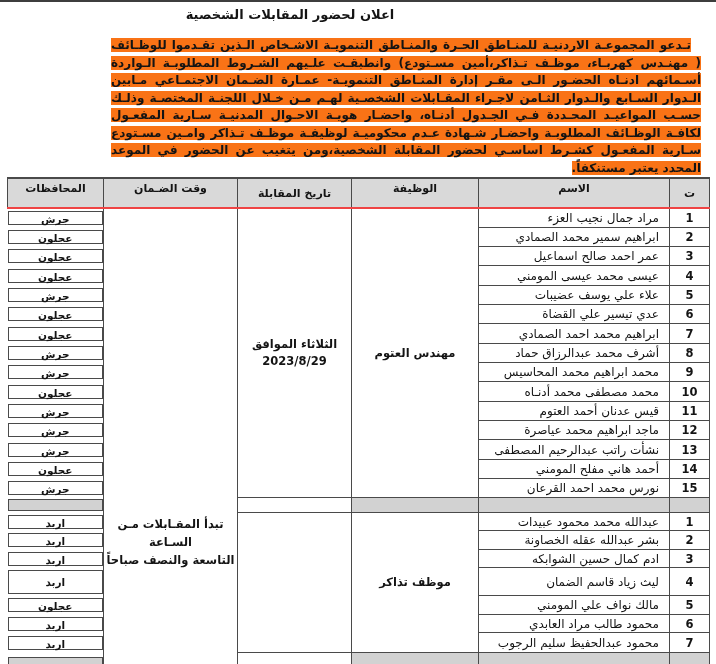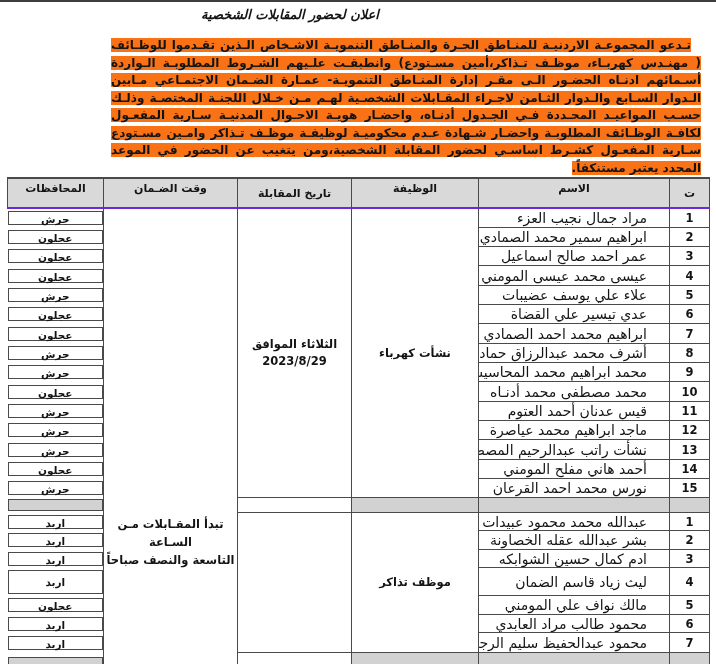--- a/index.html
+++ b/index.html
@@ -6,42 +6,42 @@
   html, body { background: #ffffff; }
   body {
     width: 716px; height: 664px;
     position: relative; overflow: hidden;
     font-family: "DejaVu Sans", sans-serif;
     color: #141414;
   }
   .top-rule { position: absolute; top: 0; left: 0; width: 716px; height: 2px; background: #3d3d3d; }
   .title {
     position: absolute; top: 7px; left: 0; width: 580px;
-    text-align: center; font-weight: bold; font-size: 13px; font-style: italic;
+    text-align: center; font-weight: bold; font-size: 13px;
   }
   .intro {
     position: absolute; top: 37px; right: 15px; width: 590px;
     direction: rtl; text-align: justify;
     font-weight: bold; font-size: 12px; line-height: 17.5px;
     text-indent: 10px;
   }
   .intro-text { background: #f97316; }
 
   .tblwrap { position: absolute; top: 177px; right: 6px; }
   table { border-collapse: collapse; table-layout: fixed; width: 702px; direction: rtl; }
   td { border: 1px solid #4a4a4a; padding: 0; font-size: 11px; overflow: hidden; }
   tr.hrow { height: 30px; }
   td.hd {
     background: #d9d9d9; font-weight: bold; font-size: 11px; text-align: center;
-    border-top: 2px solid #4a4a4a; border-bottom: 2px solid #6d28d9;
+    border-top: 2px solid #4a4a4a; border-bottom: 2px solid #ef4444;
     vertical-align: middle;
   }
   td.hd.top { vertical-align: top; padding-top: 3px; }
   td.num  { text-align: center; font-weight: bold; font-size: 11.5px; }
-  td.name { text-align: right; padding-right: 22px; font-size: 14px; white-space: nowrap; }
+  td.name { text-align: right; padding-right: 10px; font-size: 12px; white-space: nowrap; }
   td.job, td.date { text-align: center; font-weight: bold; font-size: 11.5px; vertical-align: middle; line-height: 17px; }
   td.time { vertical-align: top; text-align: center; font-weight: bold; font-size: 11.5px; }
   .time-inner { margin-top: 306px; line-height: 18px; }
   td.gov { border: none; vertical-align: middle; background: transparent; }
   .gbox {
     border: 1px solid #4a4a4a; height: 14px; line-height: 14px;
     text-align: center; font-weight: bold; font-size: 10.5px;
   }
   .gbox.tall { height: 24px; line-height: 23px; }
   .gbox.sepbox { height: 12px; background: #d2d2d2; }
@@ -76,21 +76,21 @@
     <td class="hd top">الاسم</td>
     <td class="hd top">الوظيفة</td>
     <td class="hd">تاريخ المقابلة</td>
     <td class="hd top">وقت الضـمان</td>
     <td class="hd top">المحافظات</td>
   </tr>
 
   <tr class="s1">
     <td class="num">1</td>
     <td class="name">مراد جمال نجيب العزء</td>
-    <td class="job" rowspan="15">نشأت كهرباء</td>
+    <td class="job" rowspan="15">مهندس العتوم</td>
     <td class="date" rowspan="15">
       <div>الثلاثاء الموافق</div>
       <div>2023/8/29</div>
     </td>
     <td class="time" rowspan="24">
       <div class="time-inner">
         <div>تبدأ المقـابلات مـن السـاعة</div>
         <div>التاسعة  والنصف صباحاً</div>
       </div>
     </td>

